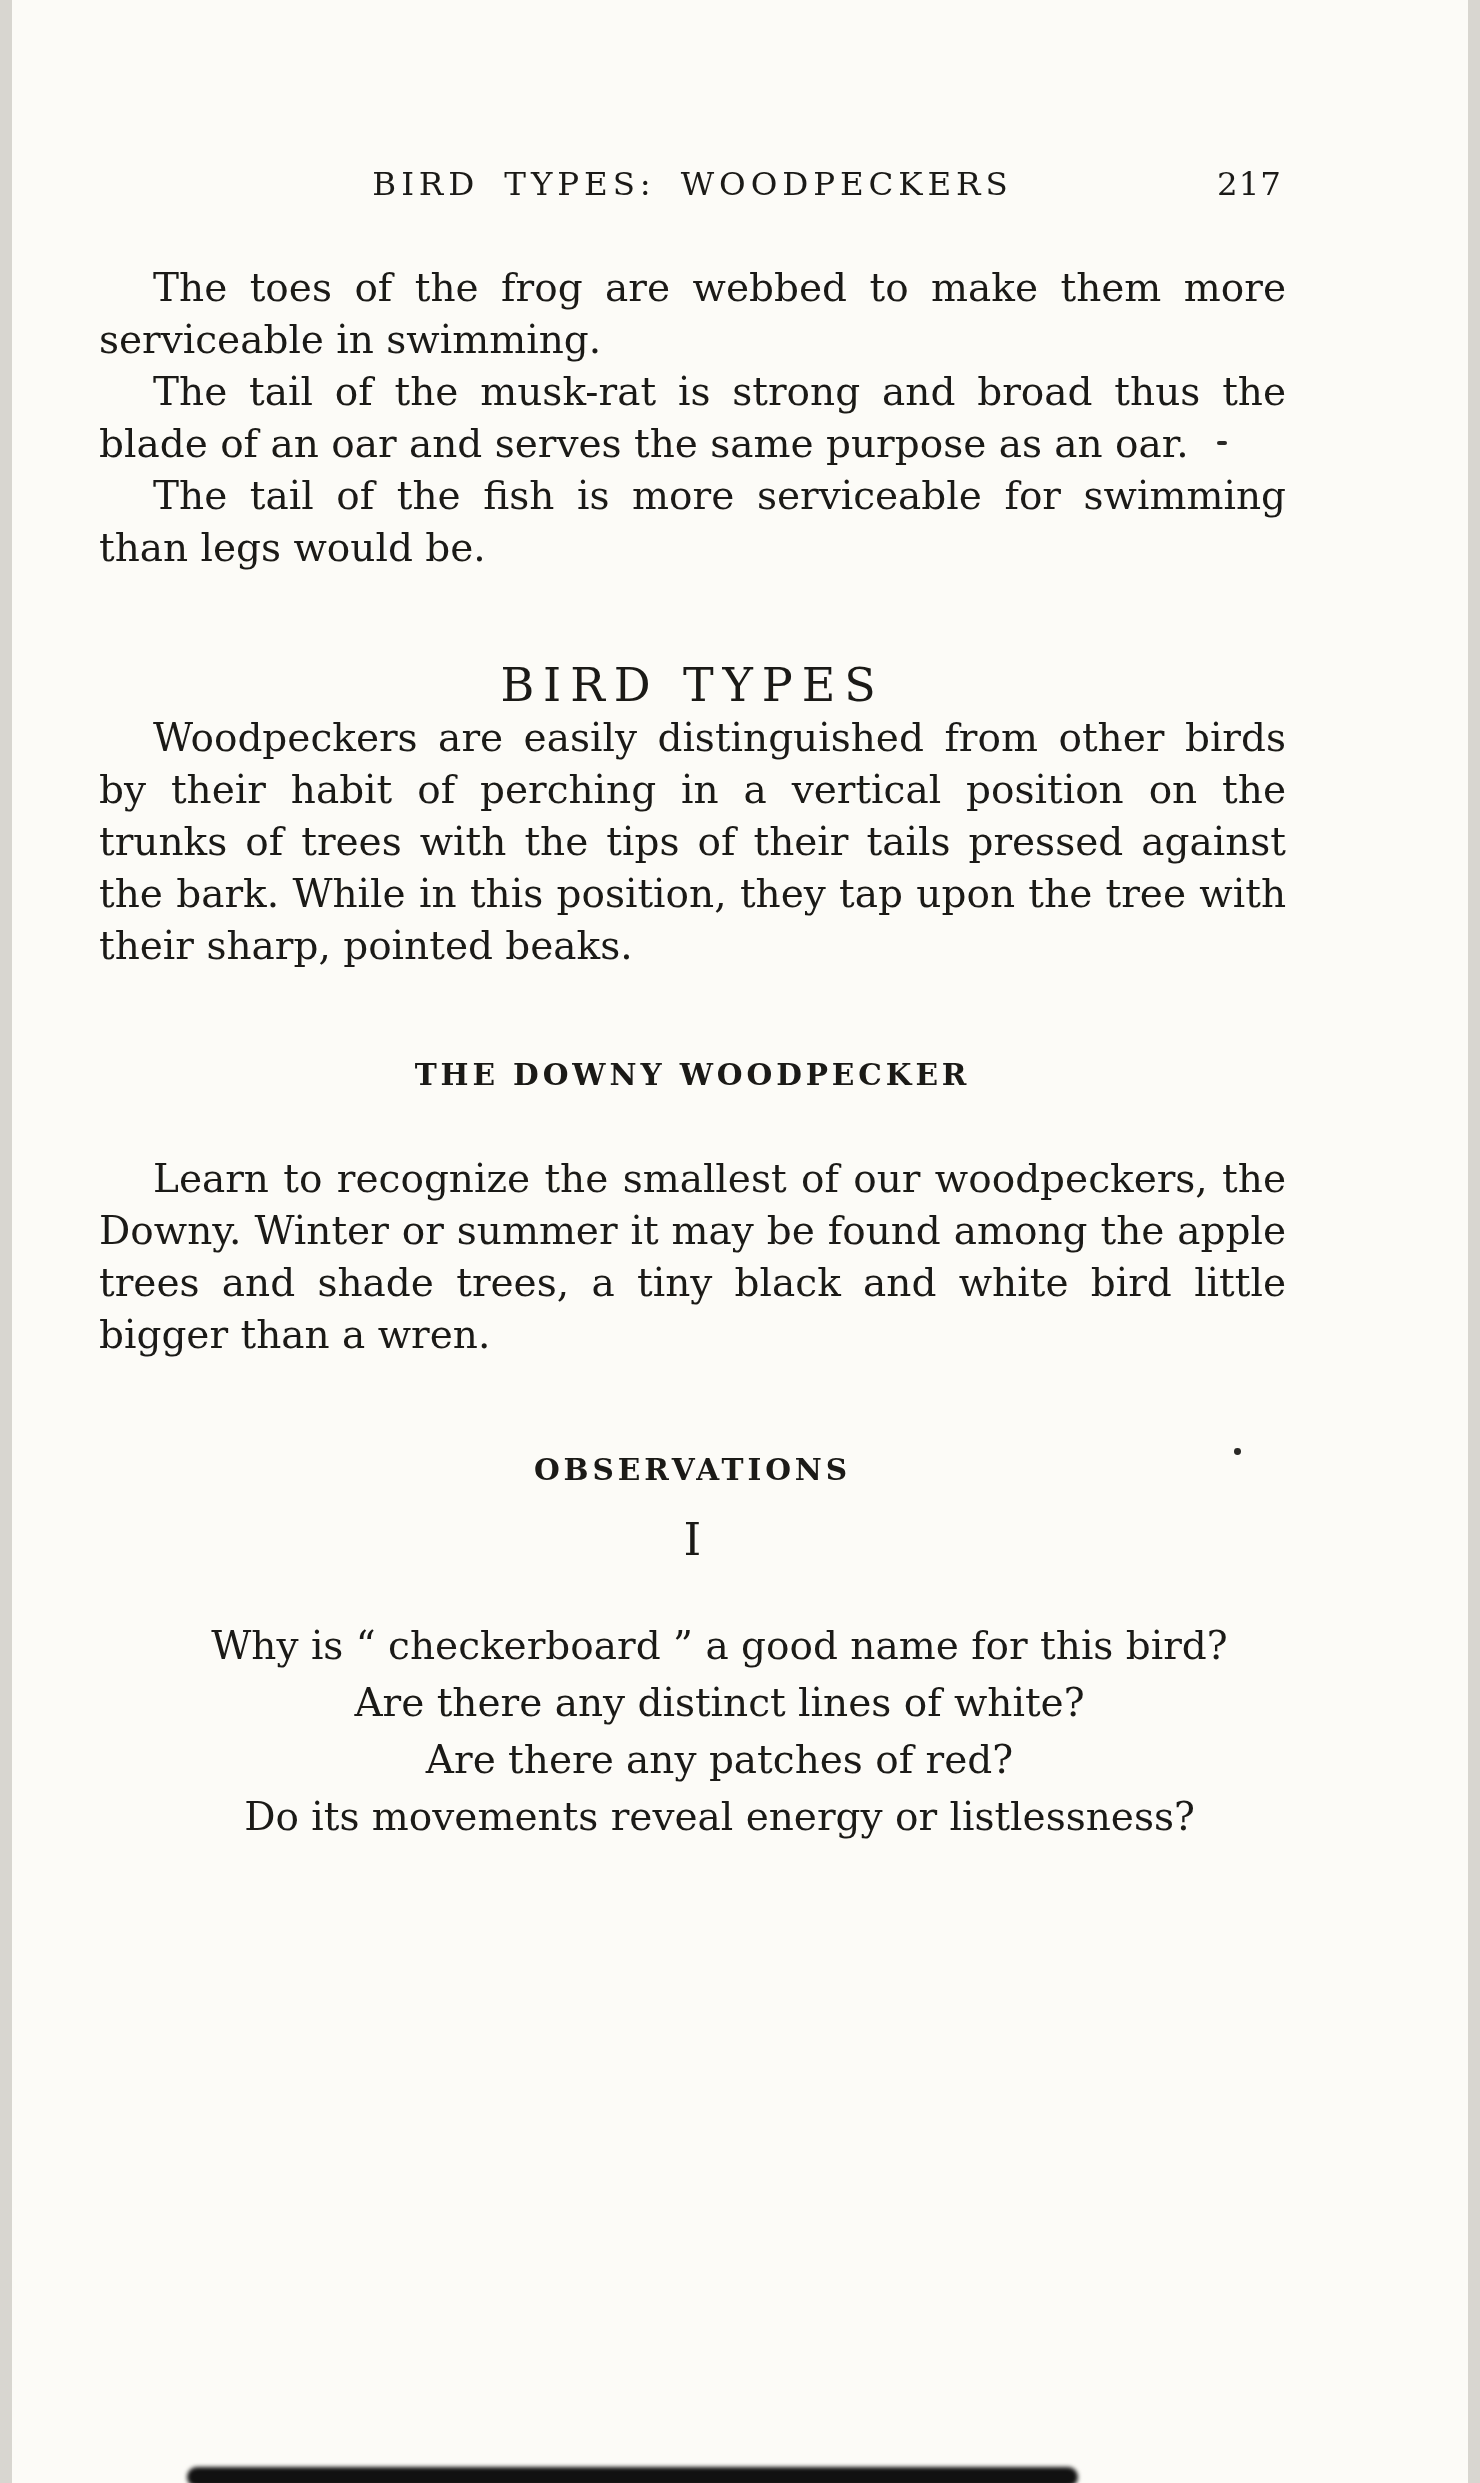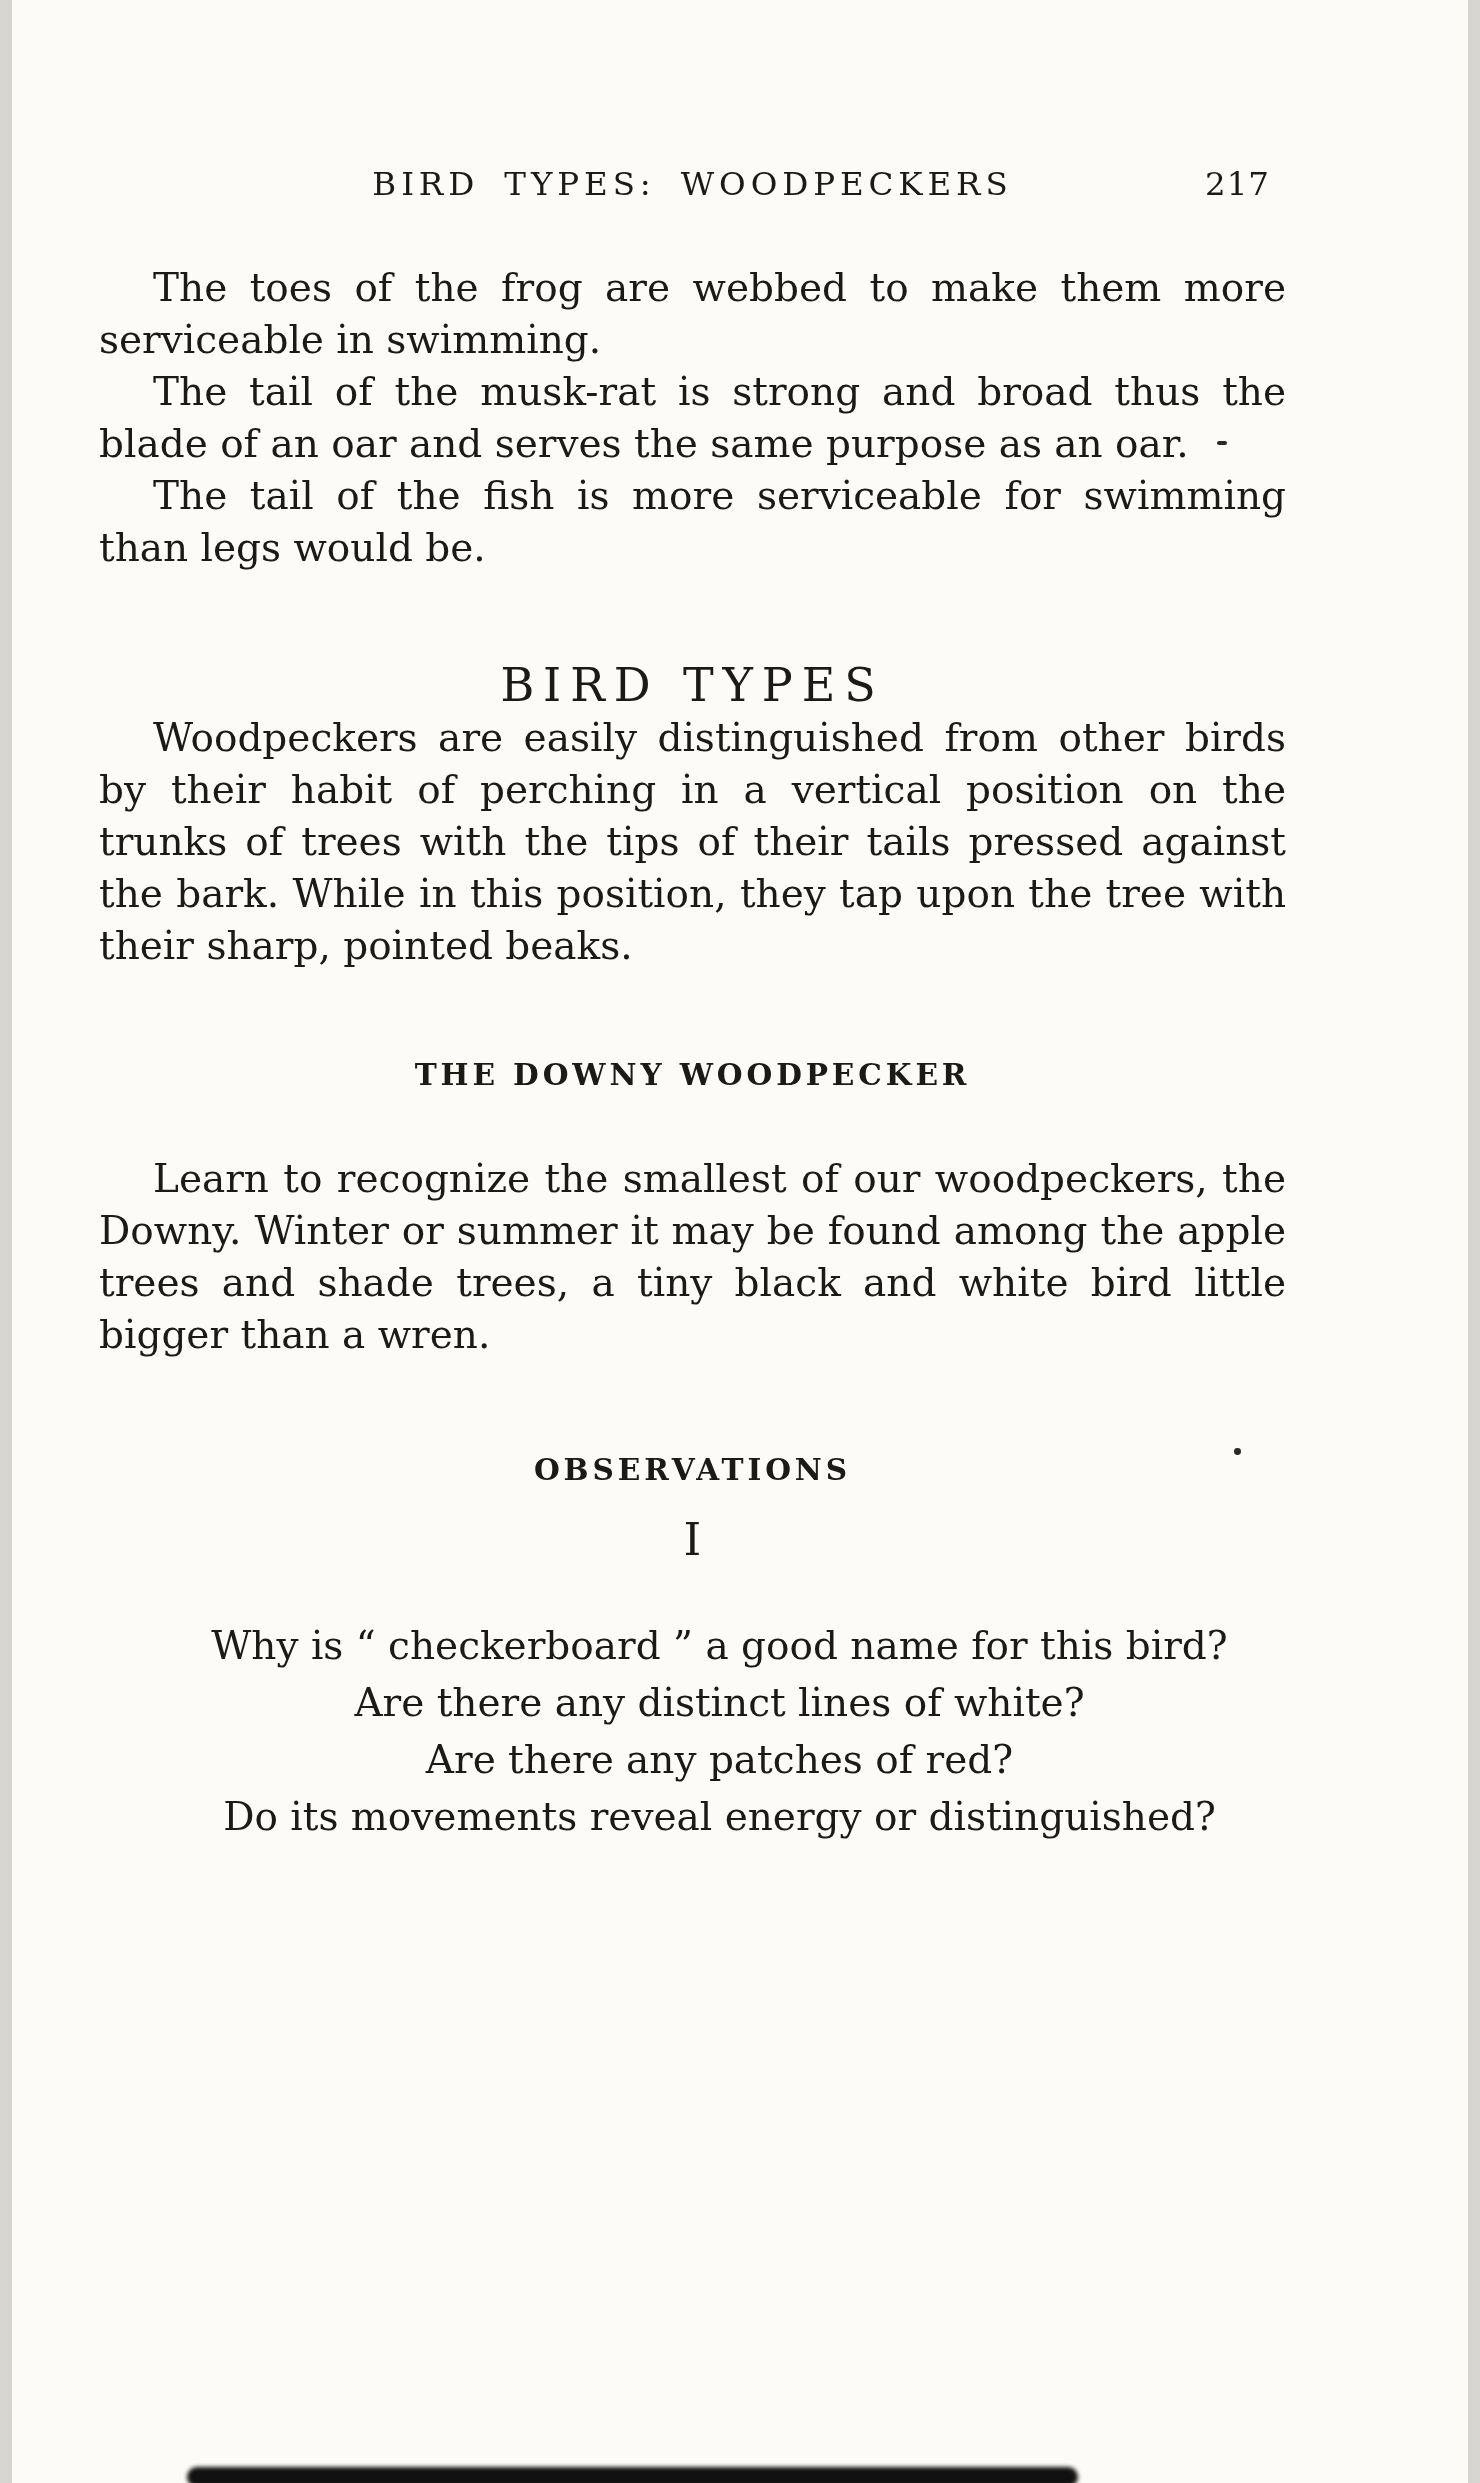--- a/index.html
+++ b/index.html
@@ -27,21 +27,21 @@
     position: relative;
     text-align: center;
     font-size: 32.5px;
     letter-spacing: 4.9px;
     word-spacing: 9.9px;
     margin-bottom: 59px;
     white-space: nowrap;
   }
   .rh-page {
     position: absolute;
-    right: 16px;
+    right: 4px;
     top: 0;
     letter-spacing: 1px;
     word-spacing: normal;
   }
   p.body {
     margin: 0;
     font-size: 39px;
     line-height: 52px;
     text-align: justify;
     text-indent: 54px;
@@ -132,21 +132,21 @@
     <h3 class="sub-heading obs">OBSERVATIONS</h3>
 
     <div class="numeral">I</div>
 
     <p class="question">Why is “ checkerboard ” a good name for this bird?</p>
 
     <p class="question">Are there any distinct lines of white?</p>
 
     <p class="question">Are there any patches of red?</p>
 
-    <p class="question">Do its movements reveal energy or distinguished?</p>
+    <p class="question">Do its movements reveal energy or listlessness?</p>
 
   </div>
 
   <span class="ink-dot dot-line"></span>
   <span class="ink-dot dot-downy"></span>
   <div class="scan-smudge"></div>
 </div>
 
 
 </body></html>

